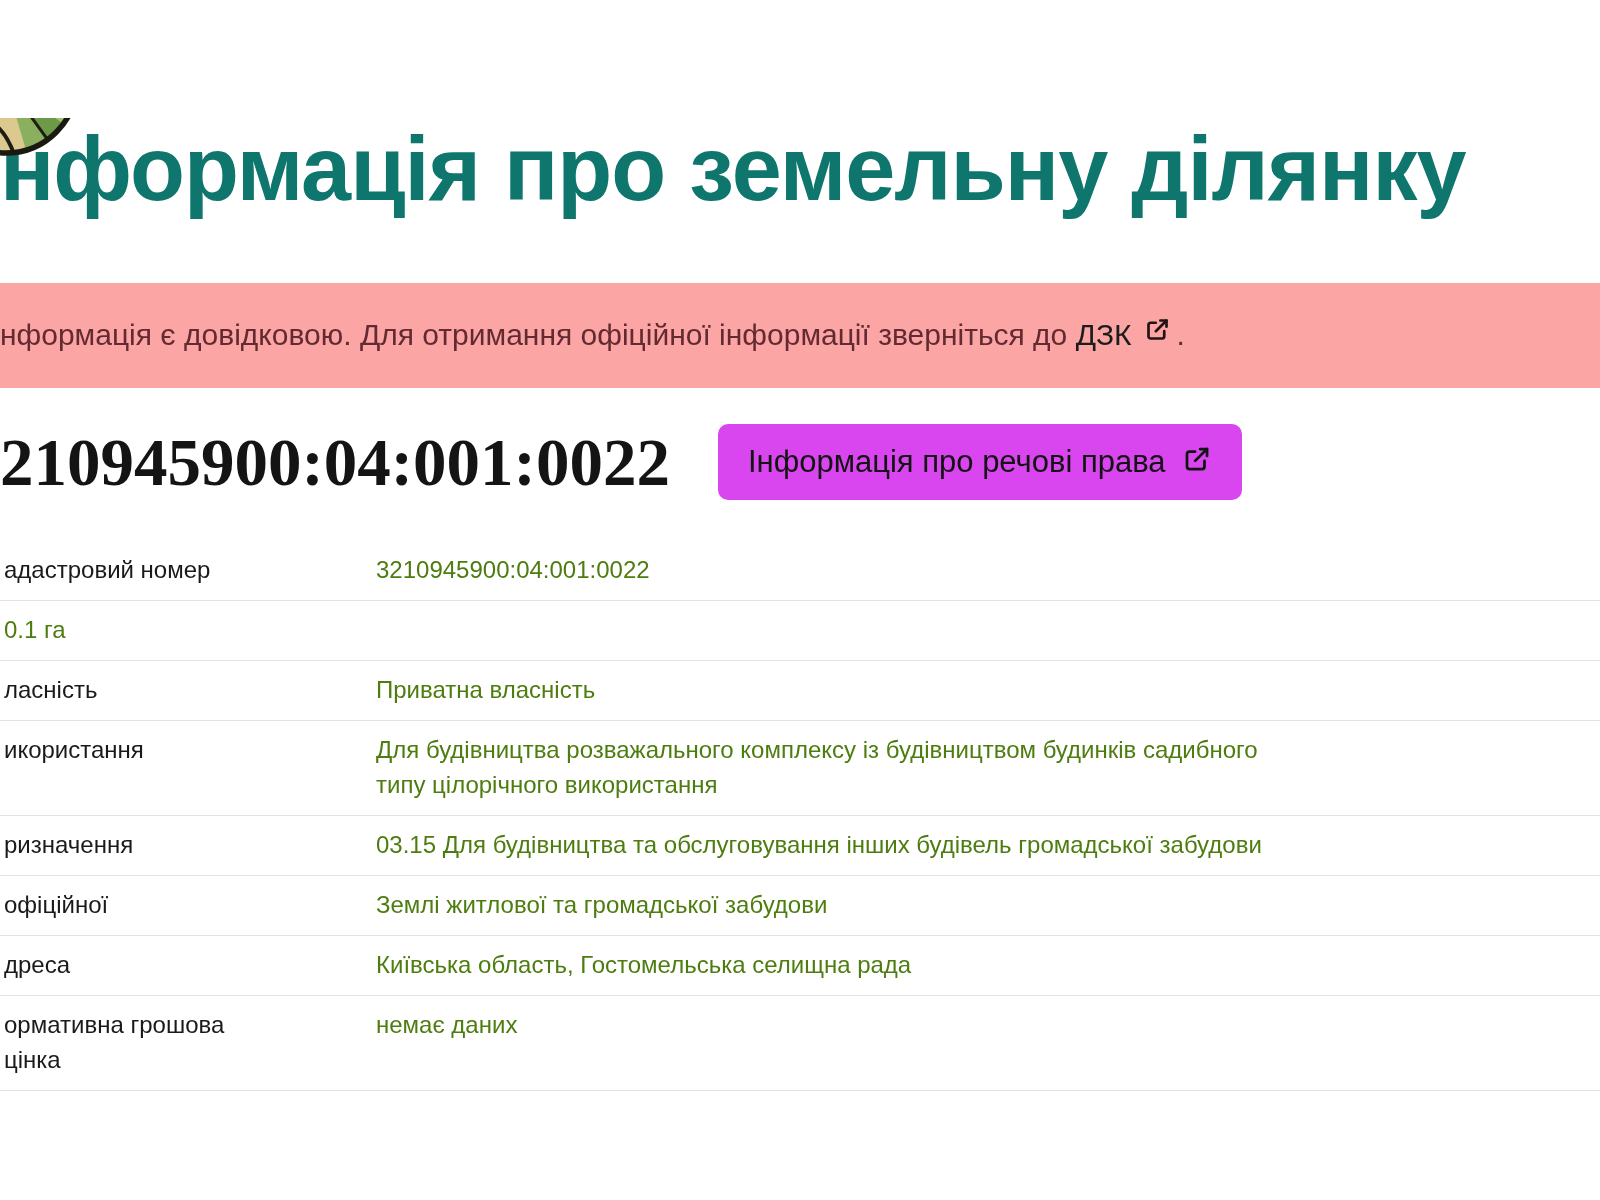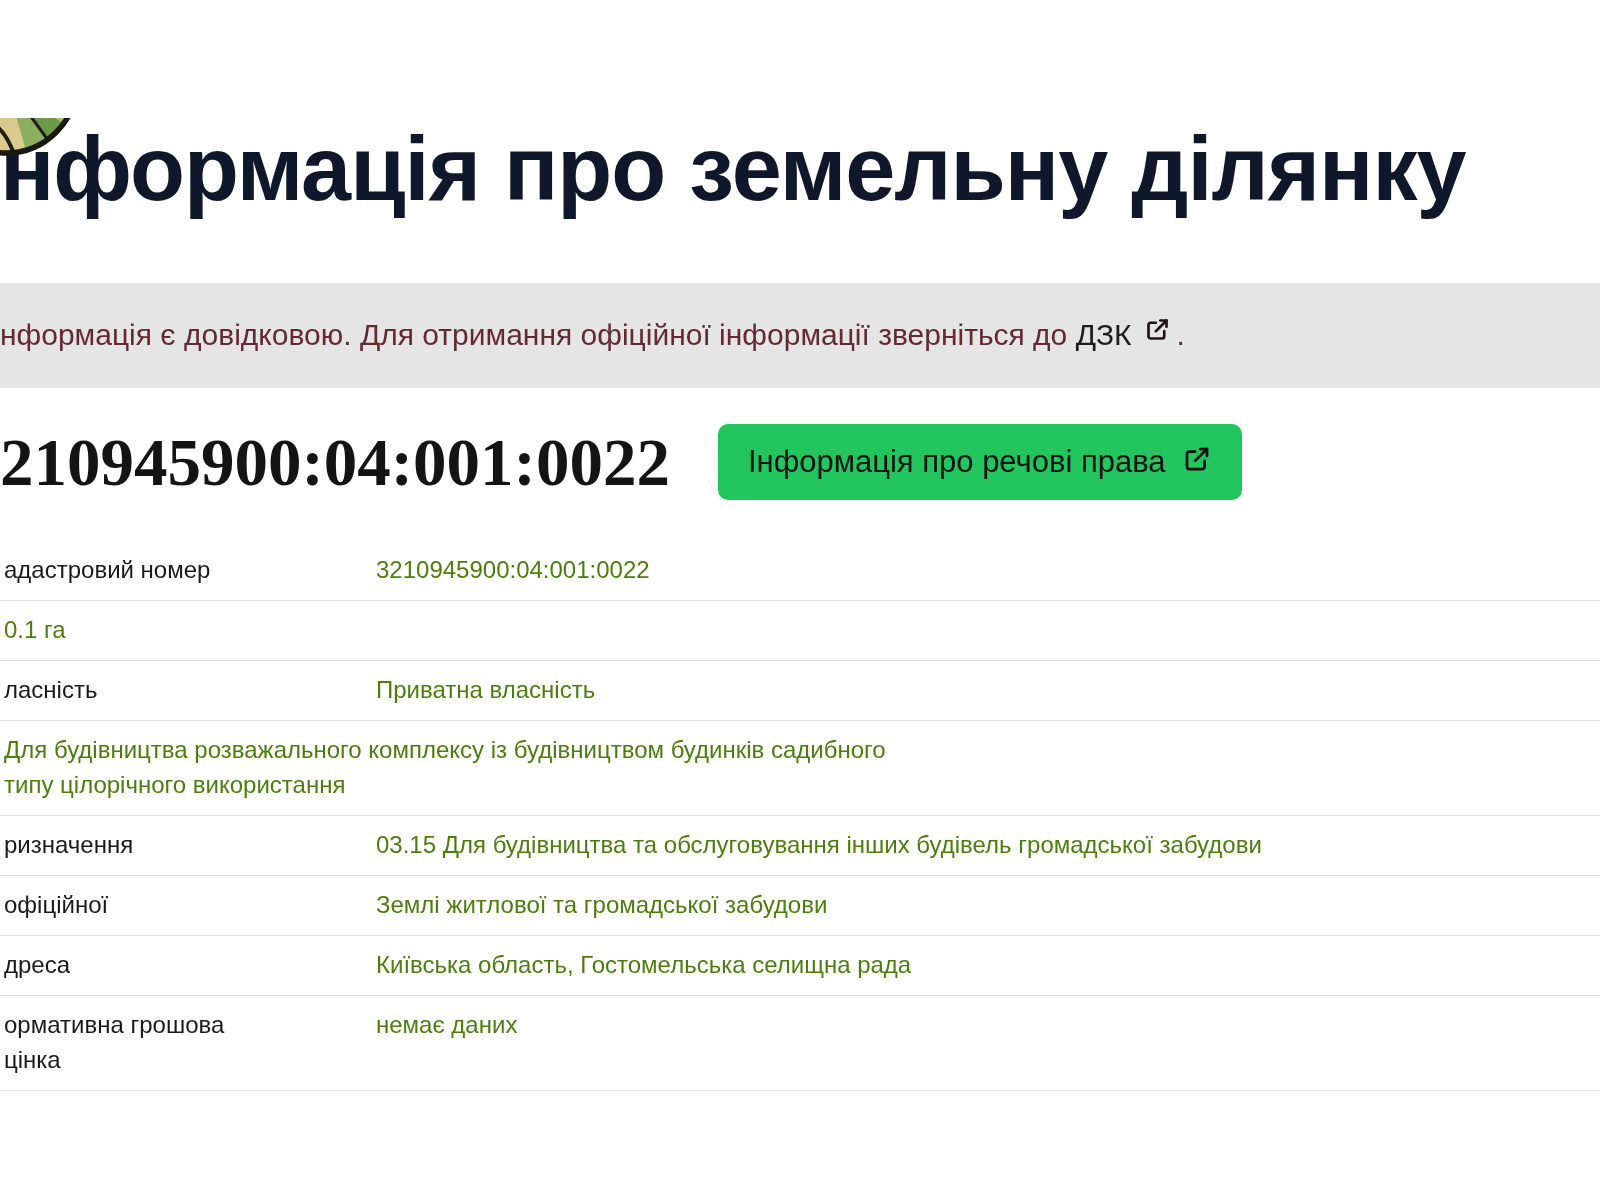--- a/index.html
+++ b/index.html
@@ -16,28 +16,28 @@
 
   .logo { position: absolute; top: 0; left: 0; width: 80px; height: 42px; }
 
   .title {
     margin: 118px 0 0 0;
     font-size: 90px;
     font-weight: 700;
     line-height: 1.15;
     letter-spacing: -1px;
     white-space: nowrap;
-    color: #0f172a;
+    color: #0f766e;
   }
 
   .notice {
     margin-top: 61px;
     height: 105px;
     width: 1600px;
-    background: #e5e5e5;
+    background: #fca5a5;
     display: flex;
     align-items: center;
     font-size: 30px;
     color: #632a32;
     white-space: pre;
   }
   .dzk-link {
     font-weight: 400;
     color: #1c1c1c;
     text-decoration: none;
@@ -52,21 +52,21 @@
     font-weight: 600;
     line-height: 77px;
     white-space: nowrap;
     color: #141414;
     font-family: Liberation Serif, serif;
   }
   .rights-btn {
     margin-left: 48px;
     height: 76px;
     padding: 0 30px;
-    background: #22c55e;
+    background: #d946ef;
     border: none;
     border-radius: 10px;
     font-family: inherit;
     font-size: 31px;
     color: #131313;
     display: inline-flex;
     align-items: center;
     gap: 16px;
     cursor: pointer;
     white-space: nowrap;
@@ -140,20 +140,21 @@
         <div class="cell value">3210945900:04:001:0022</div>
       </div>
       <div class="row">
         <div class="cell value">0.1 га</div>
       </div>
       <div class="row">
         <div class="cell label">ласність</div>
         <div class="cell value">Приватна власність</div>
       </div>
       <div class="row">
+        <div class="cell label">икористання</div>
         <div class="cell value">Для будівництва розважального комплексу із будівництвом будинків садибного
 типу цілорічного використання</div>
       </div>
       <div class="row">
         <div class="cell label">ризначення</div>
         <div class="cell value">03.15 Для будівництва та обслуговування інших будівель громадської забудови</div>
       </div>
       <div class="row">
         <div class="cell label">офіційної</div>
         <div class="cell value">Землі житлової та громадської забудови</div>

